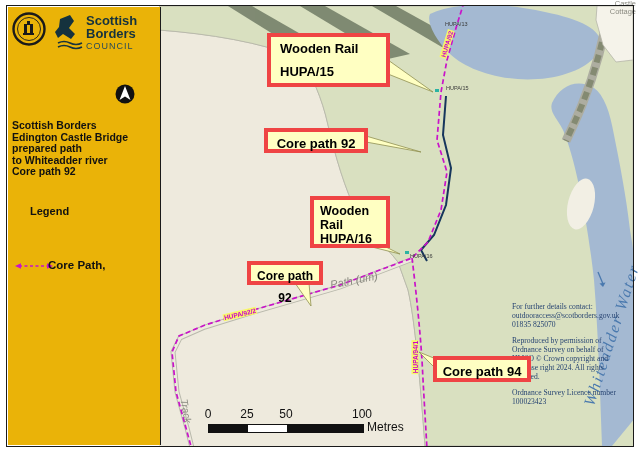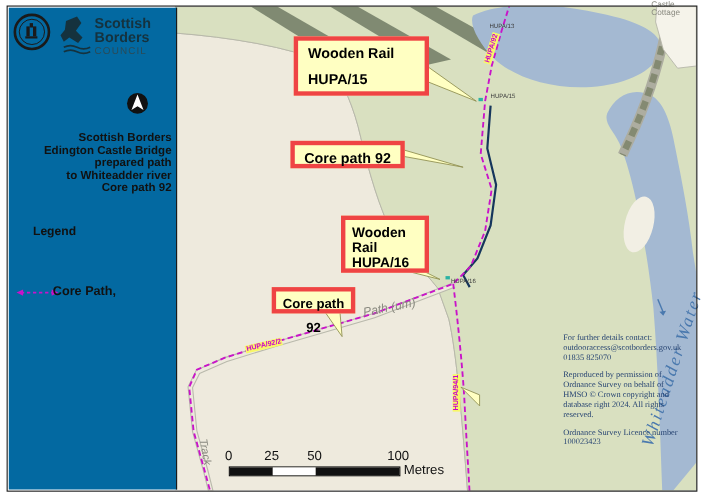--- a/index.html
+++ b/index.html
@@ -3,23 +3,23 @@
 <meta charset="utf-8">
 <style>
   html,body{margin:0;padding:0;background:#fff;}
   .page{position:relative;width:640px;height:453px;background:#ffffff;overflow:hidden;
         font-family:"Liberation Sans",sans-serif;}
   .frame{position:absolute;left:6px;top:5px;width:626px;height:440px;
          border:1.6px solid #1a1a1a;z-index:40;pointer-events:none;}
   .map-svg{position:absolute;left:0;top:0;z-index:1;}
 
   
-  .left-panel{position:absolute;left:8px;top:7px;width:152px;height:438px;background:#0369a1;
+  .left-panel{position:absolute;left:8px;top:7px;width:152px;height:438px;background:#eab308;
               border-right:1.4px solid #1a1a1a;z-index:10;}
-  .title-block{position:absolute;left:4px;top:113px;width:144px;text-align:right;
+  .title-block{position:absolute;left:4px;top:113px;width:144px;text-align:left;
                font-size:10.5px;font-weight:bold;color:#111;line-height:11.5px;}
   .legend-heading{position:absolute;left:22px;top:198px;font-size:11px;font-weight:bold;color:#111;}
   .legend-item-label{position:absolute;left:40px;top:252px;font-size:11.5px;font-weight:bold;color:#111;}
 
   
   .callout{position:absolute;background:#ffffc2;border:4px solid #ef4444;color:#000;
            font-weight:bold;z-index:20;box-sizing:border-box;}
   .co-a{left:267px;top:33px;width:123px;height:54px;font-size:13px;padding:4px 0 4px 9px;
         display:flex;flex-direction:column;justify-content:space-between;}
   .co-b{left:264px;top:128px;width:104px;height:25px;font-size:13px;line-height:23px;text-align:center;}
@@ -28,21 +28,21 @@
   .co-d{left:247px;top:261px;width:76px;height:24px;font-size:12px;line-height:22px;text-align:center;}
   .co-e{left:433px;top:356px;width:98px;height:26px;font-size:13px;line-height:24px;text-align:center;}
 
   
   .rot{position:absolute;transform-origin:center;white-space:nowrap;z-index:15;}
   .path-tag{font-size:6.5px;font-weight:bold;color:#cc00cc;background:#f8f868;padding:0 1px;}
   .tiny-label{position:absolute;font-size:5.5px;color:#3a3a3a;z-index:15;white-space:nowrap;}
   .gray-italic{font-style:italic;color:#8a8a80;}
   .river-name{font-family:"Liberation Serif",serif;font-style:italic;color:#4a79ae;
               font-size:16px;letter-spacing:2px;}
-  .cottage-label{position:absolute;left:592px;top:0px;width:44px;text-align:left;
+  .cottage-label{position:absolute;left:592px;top:0px;width:44px;text-align:right;
                  font-size:7.5px;line-height:8px;color:#8a8a80;z-index:15;}
 
   
   .notes{position:absolute;left:512px;top:303px;width:114px;z-index:15;
          font-family:"Liberation Serif",serif;font-size:7.6px;line-height:1.18;color:#274472;}
   .notes p{margin:0 0 7px 0;}
 
   
   .scale-num{position:absolute;font-size:12px;color:#111;transform:translateX(-50%);z-index:15;}
   .scale-bar{position:absolute;left:208px;top:424px;width:154px;height:7px;border:1px solid #111;
@@ -154,20 +154,21 @@
   <div class="callout co-a">
     <div>Wooden Rail</div>
     <div>HUPA/15</div>
   </div>
   <div class="callout co-b">Core path 92</div>
   <div class="callout co-c">
     <div>Wooden Rail</div>
     <div>HUPA/16</div>
   </div>
   <div class="callout co-d">Core path 92</div>
+  <div class="callout co-e">Core path 94</div>
 
   <div class="rot path-tag" style="left:447px;top:44px;transform:translate(-50%,-50%) rotate(-73deg);">HUPA/92</div>
   <div class="rot path-tag" style="left:240px;top:314px;transform:translate(-50%,-50%) rotate(-13deg);">HUPA/92/2</div>
   <div class="rot path-tag" style="left:415px;top:357px;transform:translate(-50%,-50%) rotate(-90deg);">HUPA/94/1</div>
 
   <div class="tiny-label" style="left:445px;top:21px;">HUPA/13</div>
   <div class="tiny-label" style="left:446px;top:85px;">HUPA/15</div>
   <div class="tiny-label" style="left:410px;top:253px;">HUPA/16</div>
 
   <div class="cottage-label">

